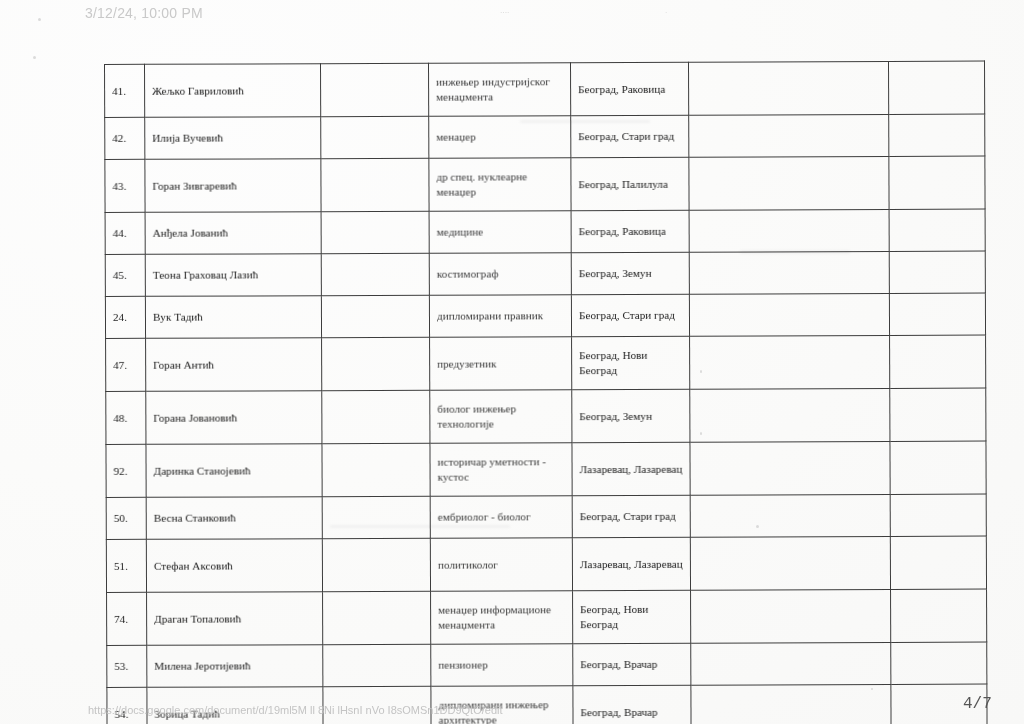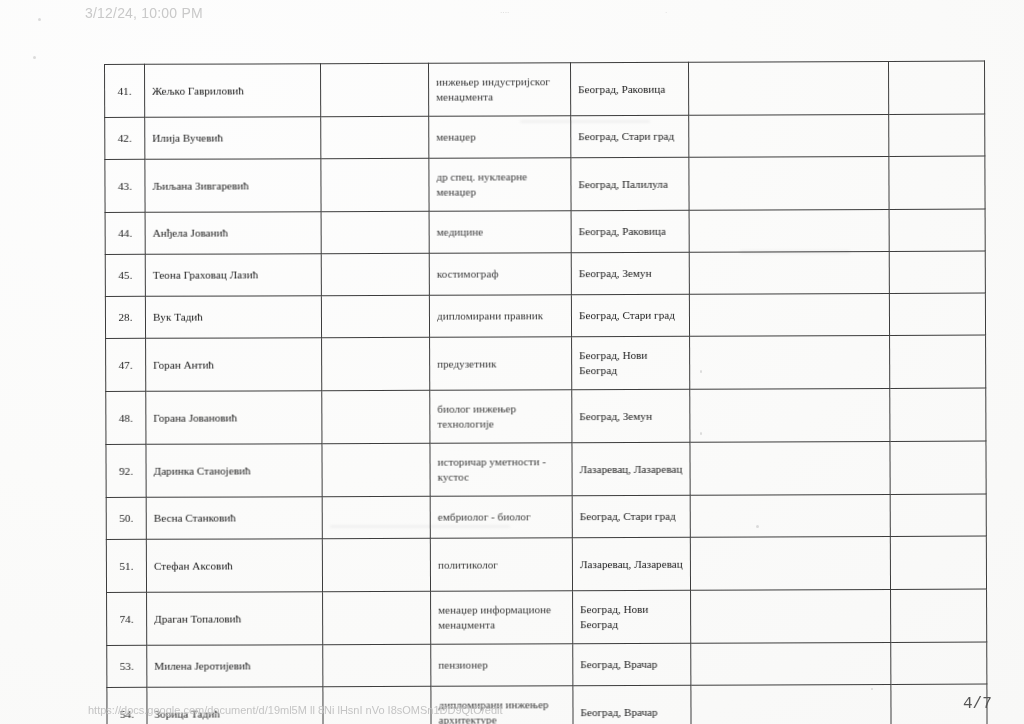--- a/index.html
+++ b/index.html
@@ -111,21 +111,21 @@
     background: transparent;
   }
   .c-num       { width: 40px;  text-align: center; padding-left: 2px; padding-right: 2px;}
   .c-name      { width: 176px; }
   .c-blank1    { width: 108px; }
   .c-occ       { width: 142px; }
   .c-loc       { width: 118px; }
   .c-blank2    { width: 200px; }
   .c-blank3    { width: 96px;  }
 
-  td.num-cell  { text-align: center; }
+  td.num-cell  { }
   td.tall      { height: 40px; }
   td.short     { height: 29px; }
 
   
   .ink {
     display: block;
     filter: blur(.18px);
   }
   .ink-light { opacity: .88; }
 
@@ -217,21 +217,21 @@
           <td class="short">
               <span class="ink"></span>
             </td>
         </tr>
 
         <tr>
           <td class="num-cell tall">
               <span class="ink">43.</span>
             </td>
           <td class="tall">
-              <span class="ink">Љиљана Зивгаревић</span>
+              <span class="ink">Горан Зивгаревић</span>
             </td>
           <td class="tall">
               <span class="ink"></span>
             </td>
           <td class="tall">
               <span class="ink ink-light">др спец. нуклеарне менаџер</span>
             </td>
           <td class="tall">
               <span class="ink">Београд, Палилула</span>
             </td>
@@ -286,21 +286,21 @@
           <td class="short">
               <span class="ink"></span>
             </td>
           <td class="short">
               <span class="ink"></span>
             </td>
         </tr>
 
         <tr>
           <td class="num-cell short">
-              <span class="ink">28.</span>
+              <span class="ink">24.</span>
             </td>
           <td class="short">
               <span class="ink">Вук Тадић</span>
             </td>
           <td class="short">
               <span class="ink"></span>
             </td>
           <td class="short">
               <span class="ink ink-light">дипломирани правник</span>
             </td>

